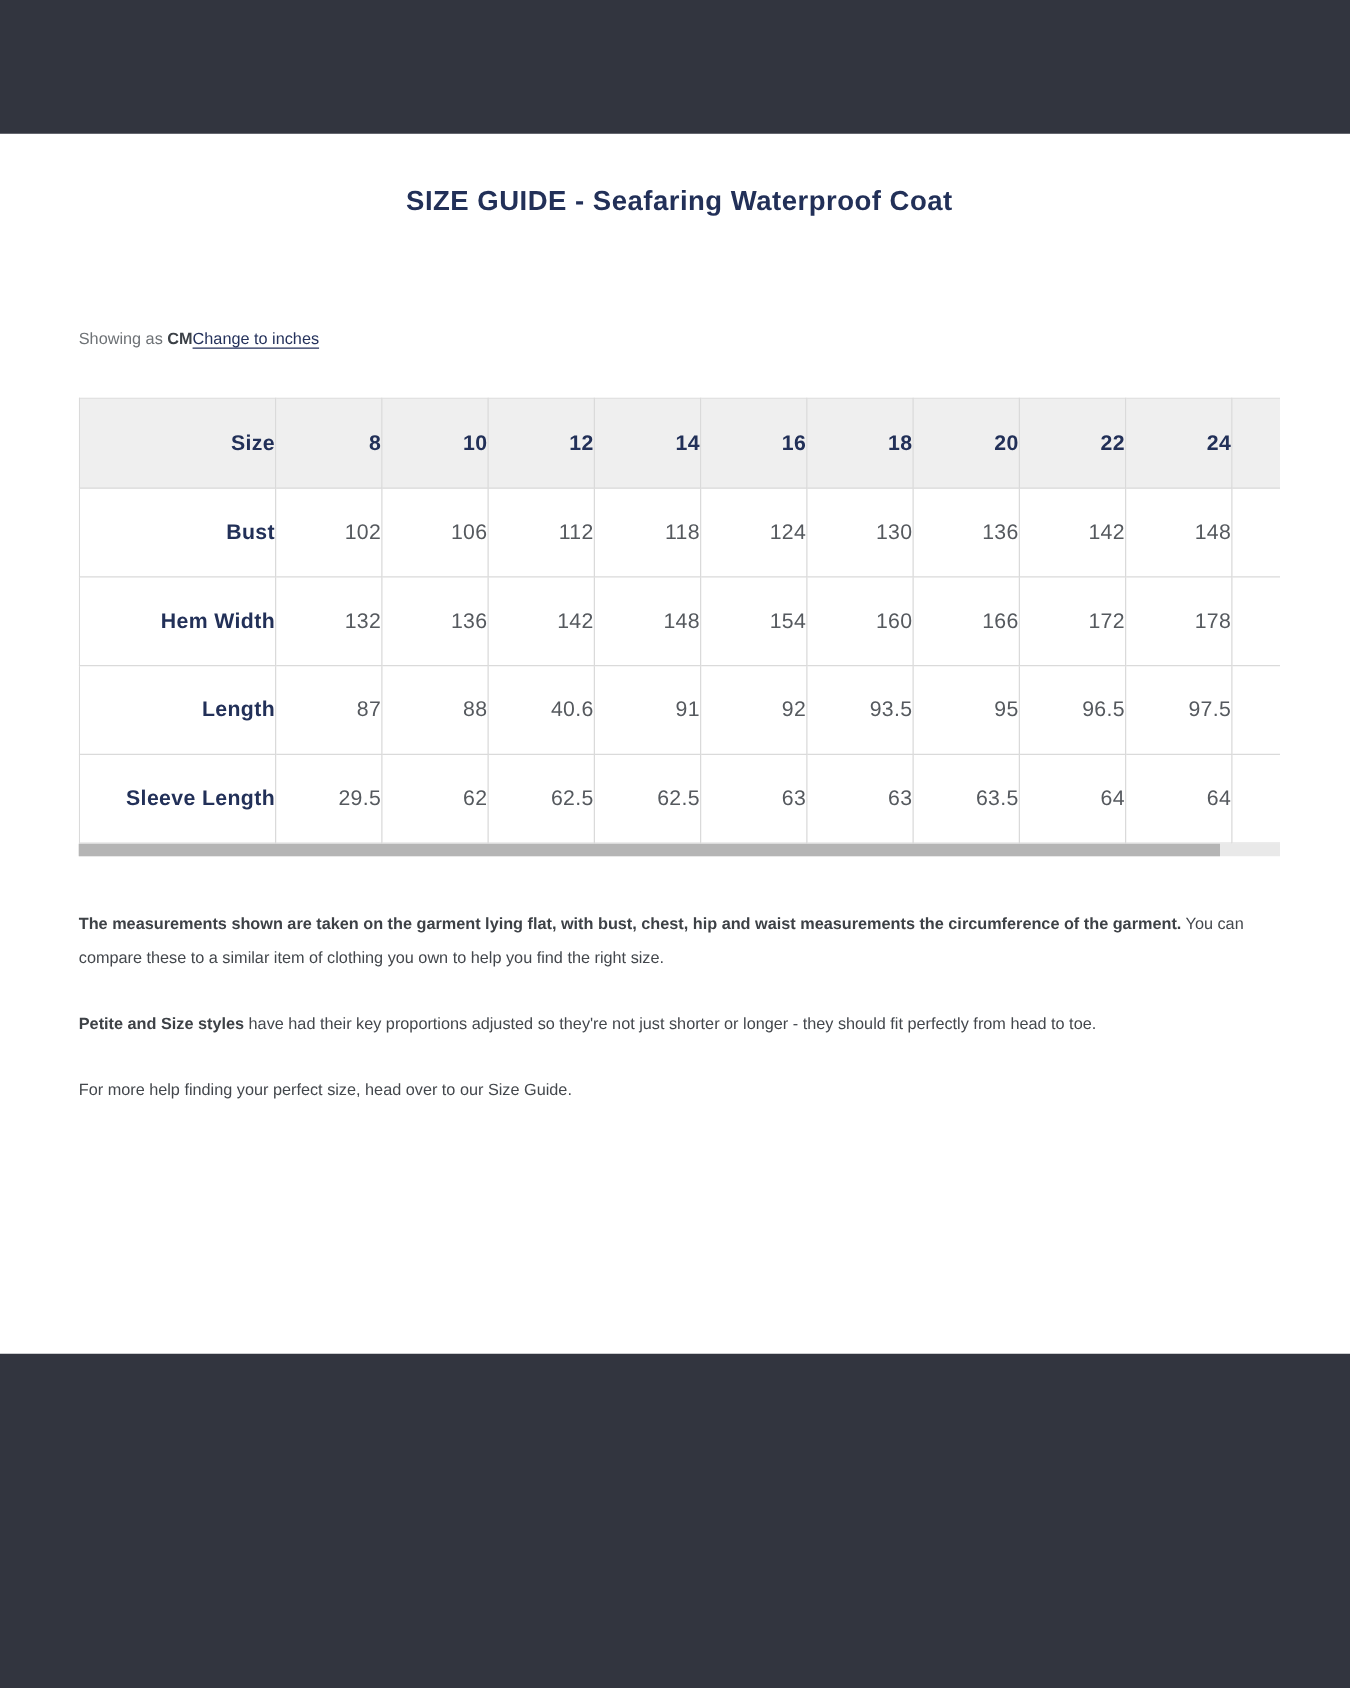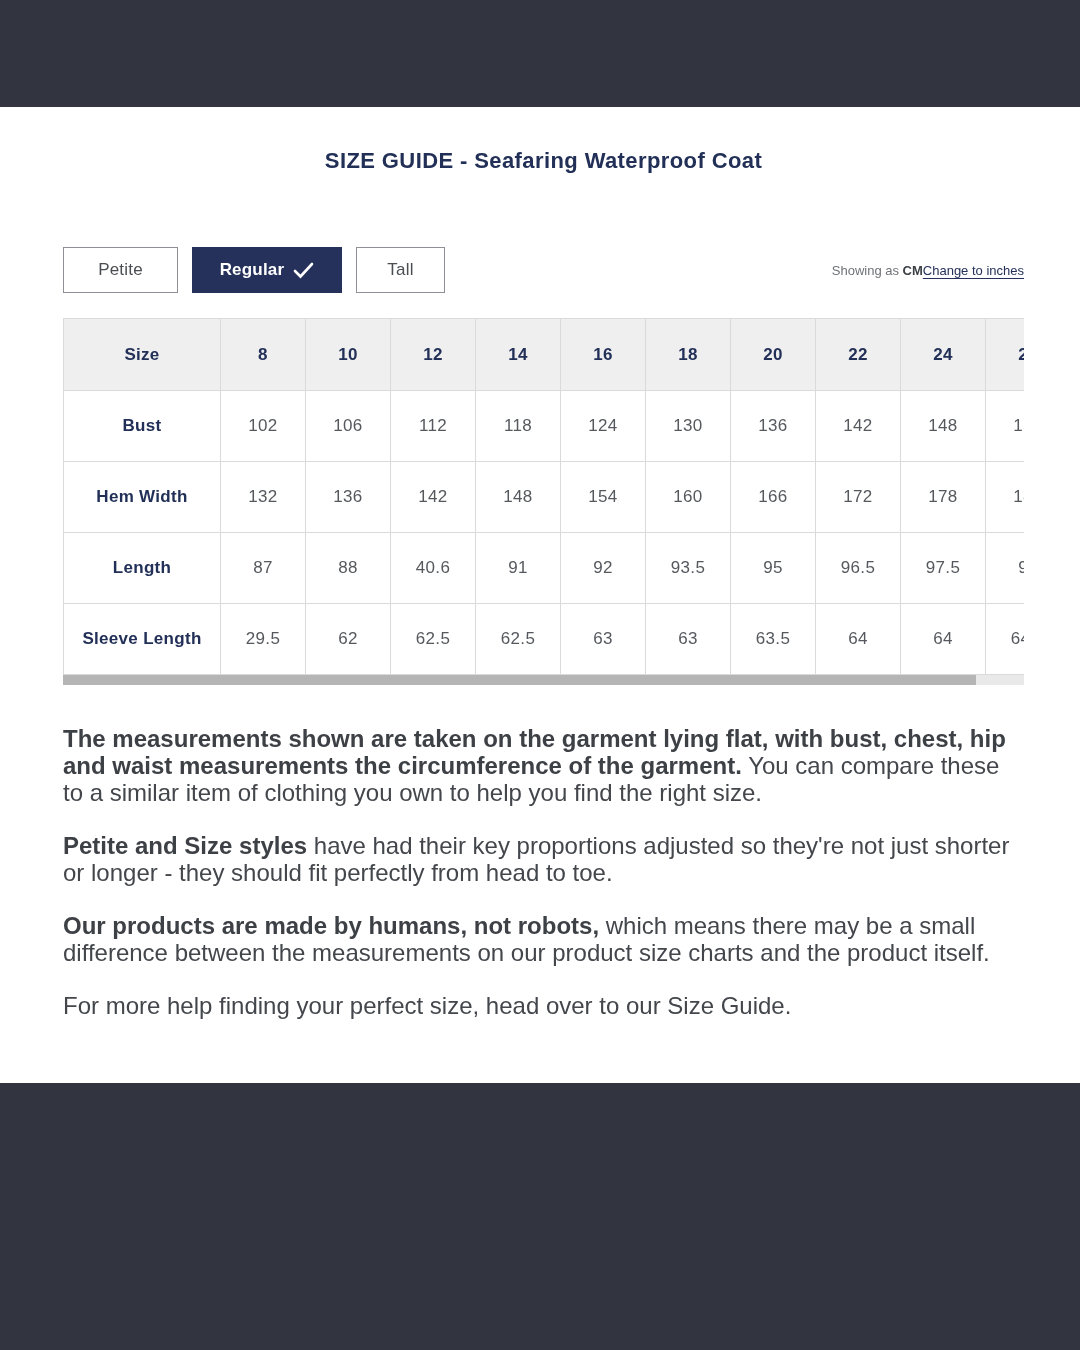--- a/index.html
+++ b/index.html
@@ -34,64 +34,48 @@
   .tab-tall { width:89px; }
 
   .unit-info { display:flex; align-items:center; font-size:13px; }
   .showing { color:#6E7276; }
   .showing b { color:#3B4046; font-weight:700; }
   .change-link { color:#24315B; text-decoration:underline; text-underline-offset:3px; cursor:pointer; }
 
   .table-viewport { margin-top:25px; width:961px; overflow:hidden; }
   table.size-table { width:1007px; table-layout:fixed; border-collapse:collapse; }
   .size-table th, .size-table td {
-    border:1px solid #DADADA; text-align:center; vertical-align:middle;
+    border:1px solid #DADADA; text-align:right; vertical-align:middle;
     font-size:17px; letter-spacing:0.3px;
   }
   .size-table col.label-col { width:157px; }
   .size-table col.size-col { width:85px; }
   .size-table thead th { height:72px; background:#EFEFEF; color:#223058; font-weight:600; }
   .size-table tbody th { height:71px; background:#ffffff; color:#223058; font-weight:600; }
   .size-table tbody td { height:71px; background:#ffffff; color:#55595E; font-weight:400; }
 
   .scrollbar { position:relative; width:961px; height:10px; background:#E9E9E9; cursor:pointer; }
   .scrollbar-thumb { position:absolute; left:0; top:0; height:10px; width:913px; background:#B5B5B5; }
 
-  .copy { margin-top:40px; width:961px; font-size:24px; line-height:27px; color:#43474C; }
+  .copy { margin-top:40px; width:961px; font-size:13px; line-height:27px; color:#43474C; }
   .copy p { margin-bottom:26px; }
   .copy strong { font-weight:700; color:#3D4146; }
 </style>
 </head>
 <body>
 
 <div class="page">
 
   <div class="band band-top"></div>
 
   <div class="content">
 
     <div class="title">SIZE GUIDE - Seafaring Waterproof Coat</div>
 
     <div class="controls">
-      <div class="tabs">
-        <div class="tab tab-petite">
-          <span>Petite</span>
-        </div>
-        <div class="tab tab-regular">
-          <span>Regular</span>
-          <span style="display:inline-flex;">
-            <svg width="21" height="17" viewBox="0 0 21 17">
-              <path d="M2 9 L7.5 14.5 L19 2" stroke="#ffffff" stroke-width="2.6" fill="none" stroke-linecap="round"></path>
-            </svg>
-          </span>
-        </div>
-        <div class="tab tab-tall">
-          <span>Tall</span>
-        </div>
-      </div>
       <div class="unit-info">
         <span class="showing"><span>Showing as</span>&nbsp;<b>CM</b></span>
         <a class="change-link">Change to inches</a>
       </div>
     </div>
 
     <div class="table-viewport">
       <table class="size-table">
         <colgroup>
             <col class="label-col">
@@ -177,21 +161,20 @@
           </tbody>
       </table>
     </div>
     <div class="scrollbar">
       <div class="scrollbar-thumb"></div>
     </div>
 
     <div class="copy">
       <p><strong>The measurements shown are taken on the garment lying flat, with bust, chest, hip and waist measurements the circumference of the garment.</strong><span> You can compare these to a similar item of clothing you own to help you find the right size.</span></p>
       <p><strong>Petite and Size styles</strong><span> have had their key proportions adjusted so they're not just shorter or longer - they should fit perfectly from head to toe.</span></p>
-      <p><strong>Our products are made by humans, not robots,</strong><span> which means there may be a small difference between the measurements on our product size charts and the product itself.</span></p>
       <p><span>For more help finding your perfect size, head over to our Size Guide.</span></p>
     </div>
 
   </div>
 
   <div class="band band-bottom"></div>
 
 </div>
 
 </body></html>

